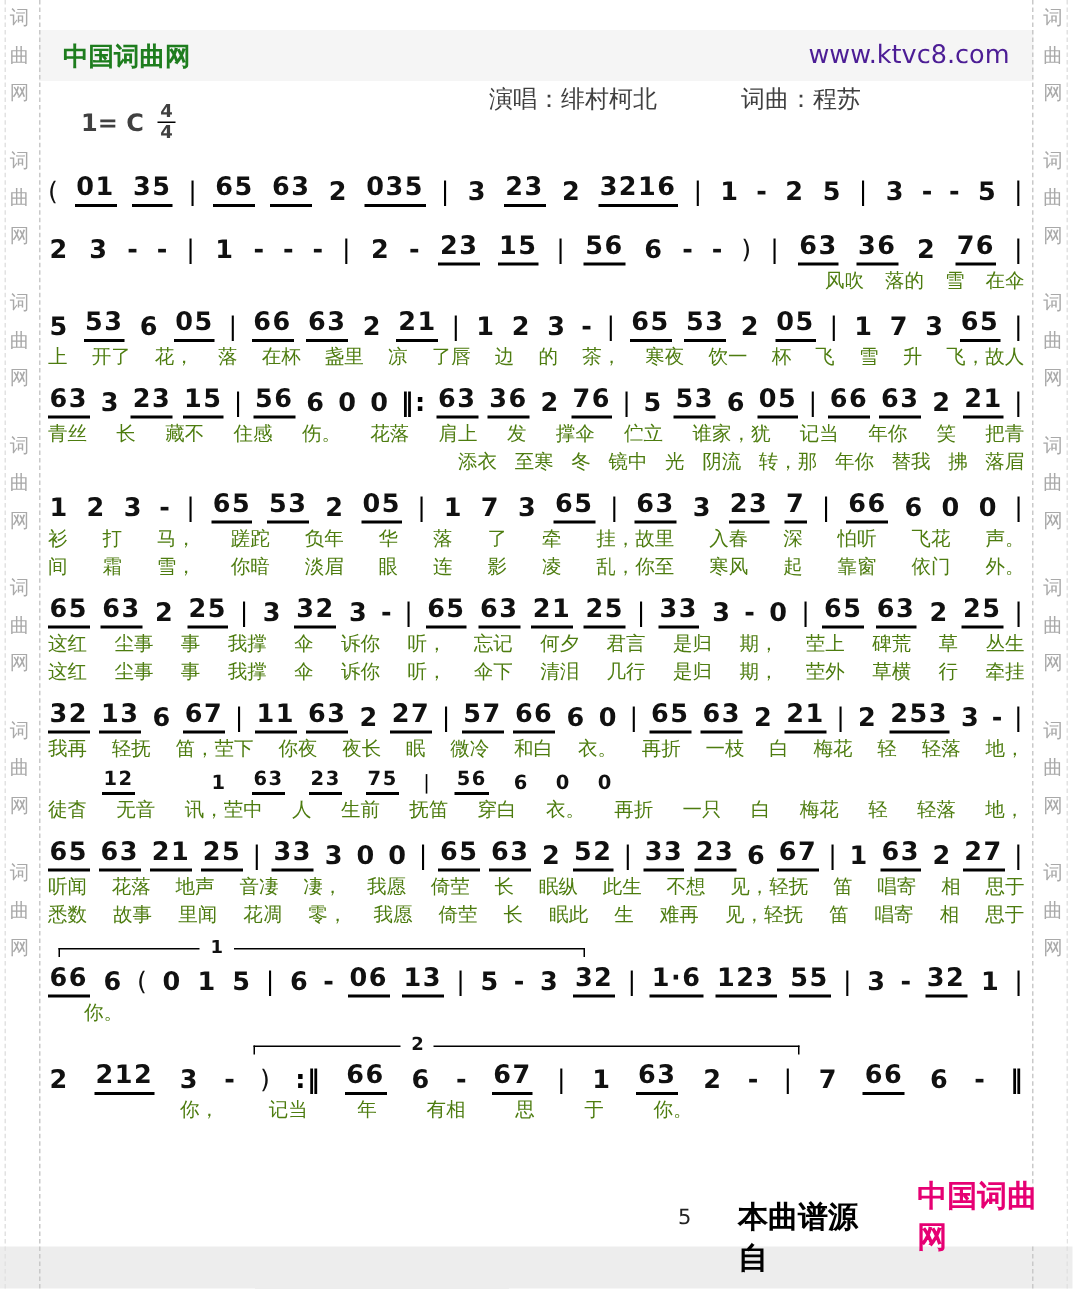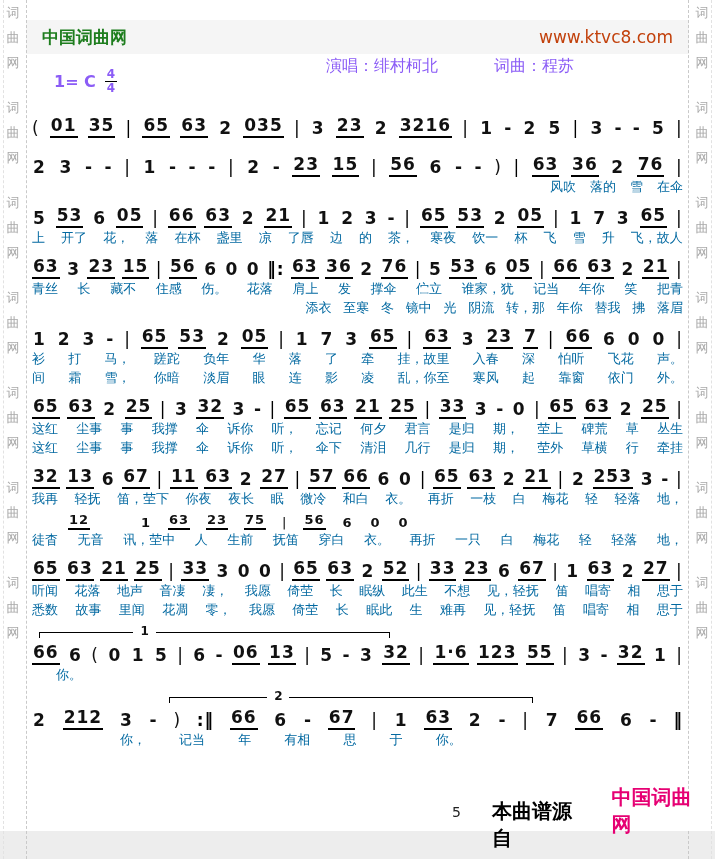--- a/index.html
+++ b/index.html
@@ -16,46 +16,46 @@
   .rail.left::before{content:"";position:absolute;left:3px;top:0;bottom:0;border-left:1px dashed #e2e2e2;}
   .rail.right::before{content:"";position:absolute;right:3px;top:0;bottom:0;border-left:1px dashed #e2e2e2;}
   .rail-char{display:block;text-align:center;color:#a9a9a9;font-size:13px;line-height:25px;}
   .rail-gap{height:20px;}
   
   .header{
     position:absolute;left:26px;right:26px;top:20px;height:34px;background:#f5f5f5;
     display:flex;justify-content:space-between;align-items:center;padding:0 16px;box-sizing:border-box;
   }
   .site-name{color:#1e7d1e;font-size:17px;font-weight:bold;}
-  .site-url{color:#c2410c;font-size:17px;}
+  .site-url{color:#4c1d95;font-size:17px;}
   
   .content{position:absolute;left:26px;right:26px;top:54px;}
   .title{text-align:center;font-size:33px;font-weight:bold;letter-spacing:3px;margin:4px 0 0;}
-  .meta{position:relative;height:54px;font-size:16px;color:#8b5cf6;text-decoration:underline;}
+  .meta{position:relative;height:54px;font-size:16px;color:#404040;text-decoration:underline;}
   .key-sig{position:absolute;left:28px;top:14px;font-weight:bold;font-size:16px;display:flex;align-items:center;gap:9px;}
   .time-sig{display:inline-flex;flex-direction:column;align-items:center;font-size:12px;line-height:1.05;font-weight:bold;}
   .time-top{border-bottom:1px solid #000;padding:0 2px;}
   .performer{position:absolute;left:300px;top:2px;}
   .lyricist{position:absolute;left:468px;top:2px;}
   .notation{position:absolute;left:468px;top:28px;}
   
   .score{padding:0 6px;margin-top:6px;}
   .score-line{position:relative;margin-bottom:8px;}
   .notes-row{
     display:flex;justify-content:space-between;align-items:flex-end;
     font-weight:bold;font-size:17px;height:24px;letter-spacing:1px;white-space:nowrap;
   }
   .note{padding:0 1px;}
   .note.beam{border-bottom:2px solid #000;padding-bottom:1px;}
   .bar{font-weight:normal;color:#000;}
   .bar.repeat,.bar.final{font-weight:bold;}
   .paren{font-weight:normal;}
   .lyrics-row{
     display:flex;justify-content:space-between;align-items:center;
-    font-size:13px;height:19px;color:#0369a1;box-sizing:border-box;white-space:nowrap;
+    font-size:13px;height:19px;color:#4d7c0f;box-sizing:border-box;white-space:nowrap;
   }
   .l1{margin-bottom:15px;}
   .l2 .lyrics-row{justify-content:flex-end;gap:14px;}
   .l4 .lyrics-row.r2{padding-left:42%;}
   .l7 .notes-alt{width:58%;padding-left:36px;box-sizing:border-box;font-size:13px;height:22px;align-items:flex-end;}
   .l7 .notes-alt .note:first-child{margin-right:34px;}
   .l9 .lyrics-row{justify-content:flex-start;padding-left:24px;}
   .l10 .lyrics-row{width:66%;padding-left:88px;}
   .ending{position:relative;height:12px;margin-bottom:2px;}
   .ending::before{

